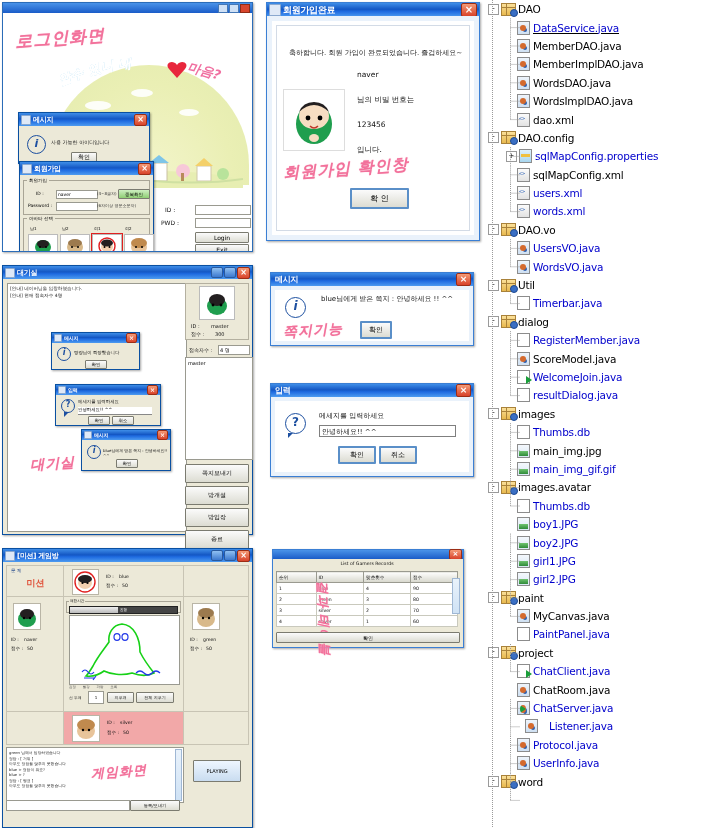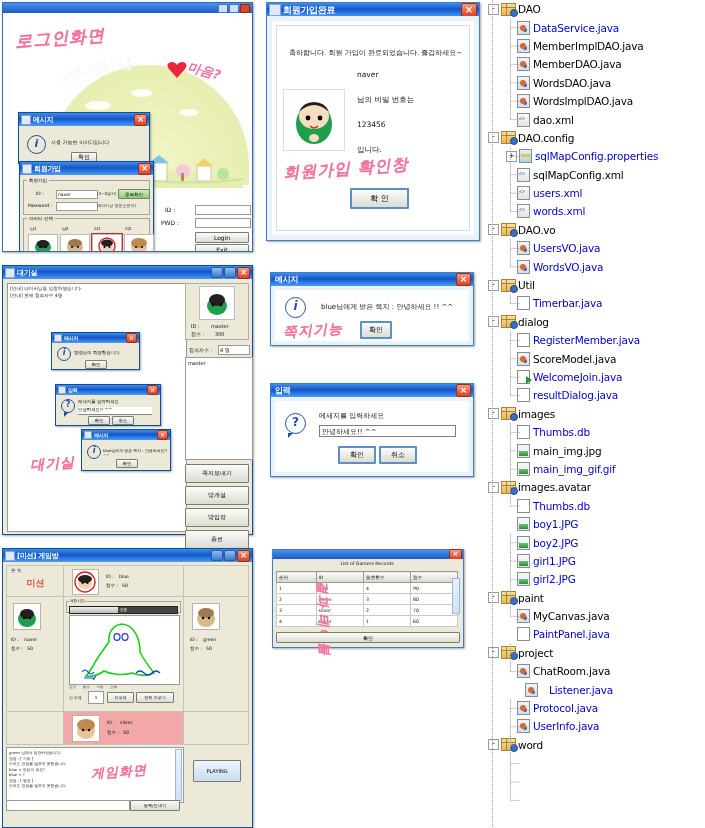--- a/index.html
+++ b/index.html
@@ -494,21 +494,21 @@
 
 <div class="win" id="w5">
   <div class="win-tb" style="height:13px;">
     <div class="tt" style="font-size:8px;">메시지</div>
     <div class="btnbox">
         <div class="xbtn" style="width:13px;height:11px;font-size:9px;line-height:10px;">×</div>
       </div>
   </div>
   <div class="win-body" style="top:13px;background:#fff;border:4px solid #eaf2fb;box-sizing:border-box;">
     <div class="ic-info" style="left:10px;top:7px;width:19px;height:19px;font-size:12px;line-height:17px;">i</div>
-    <div style="position:absolute;left:46px;top:12px;font-size:7px;color:#111;">blue님에게 받은 쪽지 : 안녕하세요 !! ^^</div>
+    <div style="position:absolute;left:46px;top:4px;font-size:7px;color:#111;">blue님에게 받은 쪽지 : 안녕하세요 !! ^^</div>
     <div class="hand" style="position:absolute;left:8px;top:32px;font-size:14px;">쪽지기능</div>
     <div class="jbtn" style="position:absolute;left:85px;top:31px;width:28px;height:14px;font-size:7px;border:2px solid #5a8fc8;">확인</div>
   </div>
 </div>
 
 <div class="win" id="w6">
   <div class="win-tb" style="height:13px;">
     <div class="tt" style="font-size:8px;">입력</div>
     <div class="btnbox">
         <div class="xbtn" style="width:13px;height:11px;font-size:9px;line-height:10px;">×</div>
@@ -572,34 +572,34 @@
 </div>
 
 <div id="tree">
     <div class="trow" style="padding-left: 4px;">
       <span class="exp">-</span>
       <span class="pkgic">
         <span class="dot"></span>
       </span>
       <span class="tlabel black">DAO</span>
     </div>
-    <div class="trow" style="padding-left: 22px;">
+    <div class="trow" style="padding-left: 22px; text-decoration: underline;">
       <span class="exp none"></span>
       <span class="fic java"></span>
       <span class="tlabel blue">DataService.java</span>
     </div>
     <div class="trow" style="padding-left: 22px;">
       <span class="exp none"></span>
       <span class="fic java"></span>
+      <span class="tlabel black">MemberDAO.java</span>
+    </div>
+    <div class="trow" style="padding-left: 22px;">
+      <span class="exp none"></span>
+      <span class="fic java"></span>
       <span class="tlabel black">MemberImplDAO.java</span>
-    </div>
-    <div class="trow" style="padding-left: 22px;">
-      <span class="exp none"></span>
-      <span class="fic java"></span>
-      <span class="tlabel black">MemberDAO.java</span>
     </div>
     <div class="trow" style="padding-left: 22px;">
       <span class="exp none"></span>
       <span class="fic java"></span>
       <span class="tlabel black">WordsDAO.java</span>
     </div>
     <div class="trow" style="padding-left: 22px;">
       <span class="exp none"></span>
       <span class="fic java"></span>
       <span class="tlabel black">WordsImplDAO.java</span>
@@ -765,22 +765,32 @@
     </div>
     <div class="trow" style="padding-left: 4px;">
       <span class="exp">-</span>
       <span class="pkgic">
         <span class="dot"></span>
       </span>
       <span class="tlabel black">project</span>
     </div>
     <div class="trow" style="padding-left: 22px;">
       <span class="exp none"></span>
+      <span class="fic plain run"></span>
+      <span class="tlabel blue">ChatClient.java</span>
+    </div>
+    <div class="trow" style="padding-left: 22px;">
+      <span class="exp none"></span>
       <span class="fic java"></span>
       <span class="tlabel black">ChatRoom.java</span>
+    </div>
+    <div class="trow" style="padding-left: 22px;">
+      <span class="exp none"></span>
+      <span class="fic java run"></span>
+      <span class="tlabel blue">ChatServer.java</span>
     </div>
     <div class="trow" style="padding-left: 22px; gap: 8px;">
       <span class="exp none"></span>
       <span class="fic java"></span>
       <span class="tlabel blue">Listener.java</span>
     </div>
     <div class="trow" style="padding-left: 22px;">
       <span class="exp none"></span>
       <span class="fic java"></span>
       <span class="tlabel blue">Protocol.java</span>

